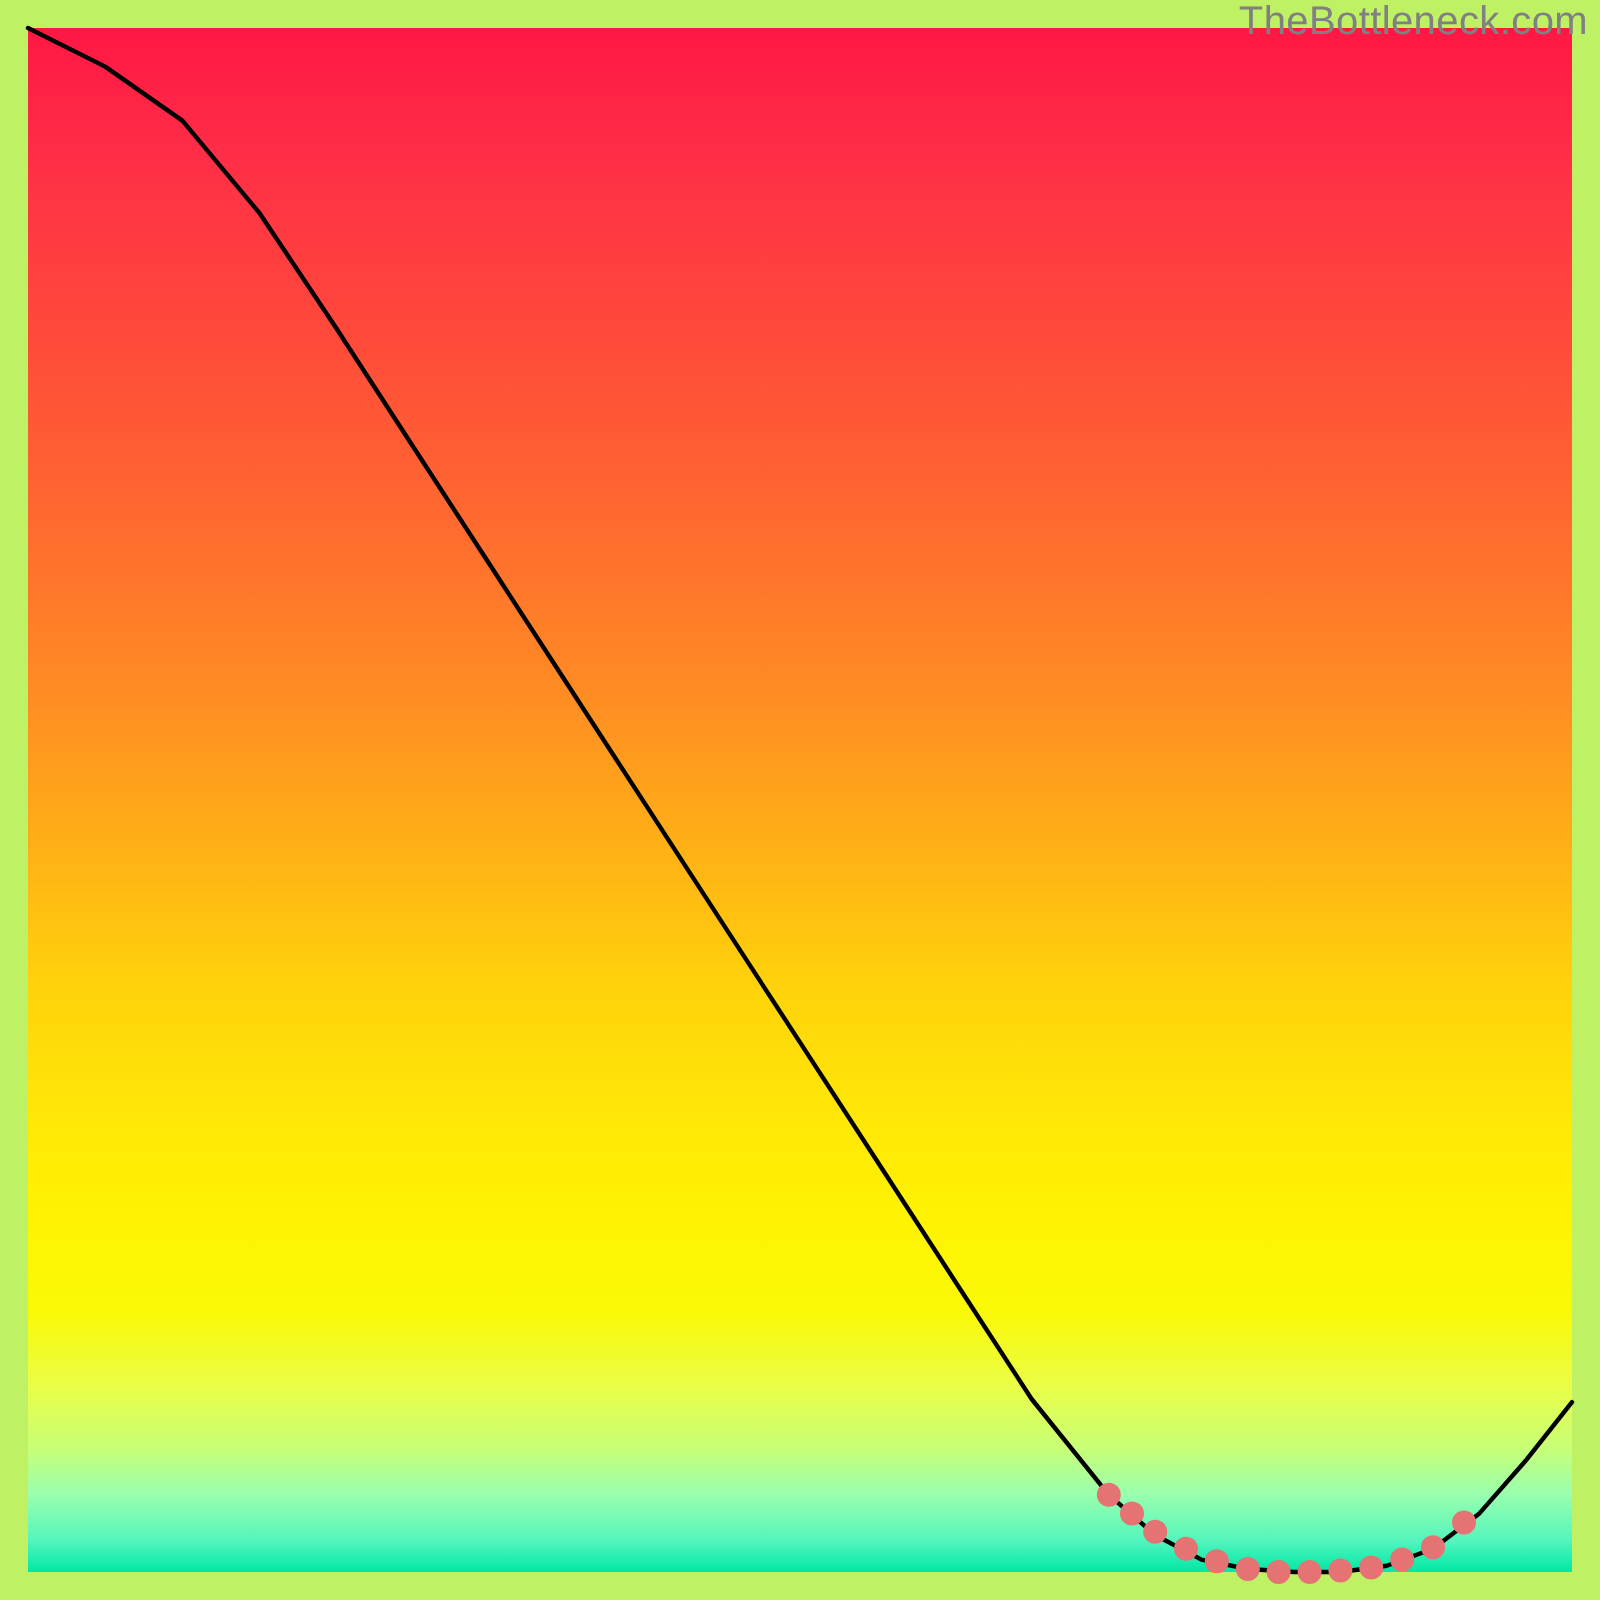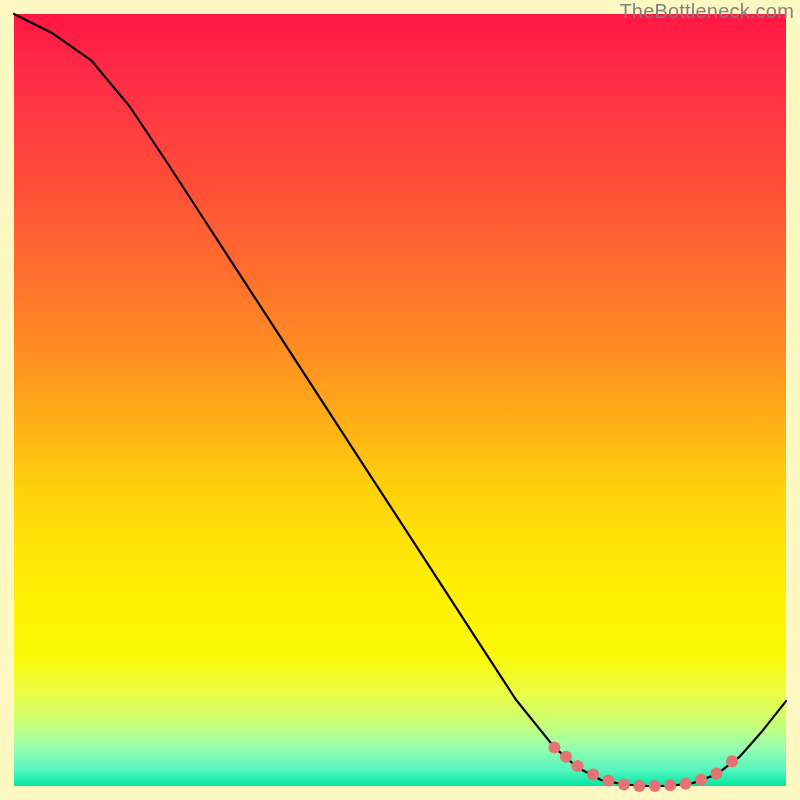--- a/index.html
+++ b/index.html
@@ -8,21 +8,21 @@
     width: 800px;
     height: 800px;
     background: #000;
     overflow: hidden;
     font-family: Arial, Helvetica, sans-serif;
   }
   .frame {
     position: relative;
     width: 800px;
     height: 800px;
-    background: #fef9c3;
+    background: #bef264;
     text-decoration: underline;
   }
   .plot {
     position: absolute;
     left: 14px;
     top: 14px;
     width: 772px;
     height: 772px;
     background: linear-gradient(to bottom,
       #ff1744 0%,

